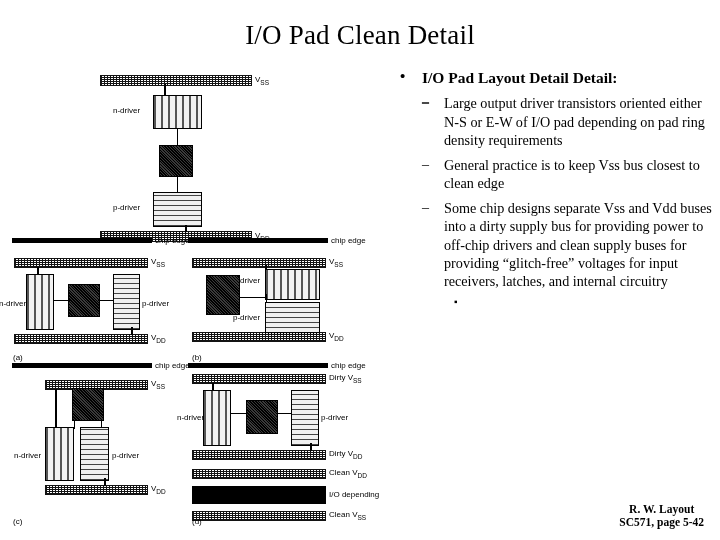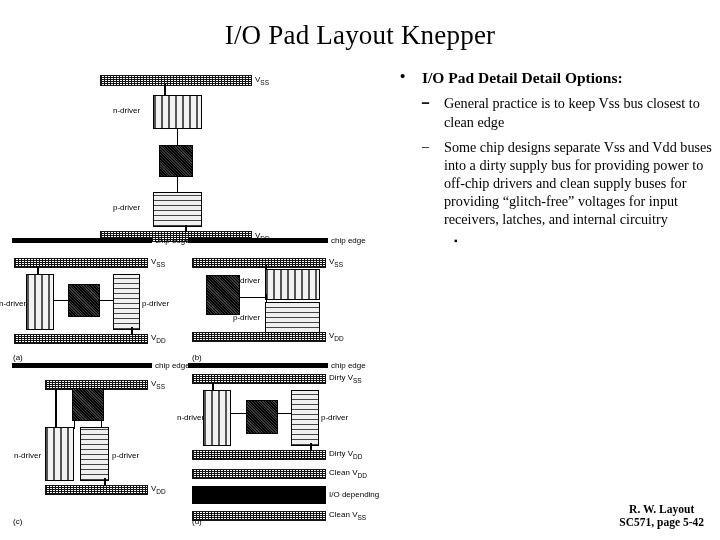--- a/index.html
+++ b/index.html
@@ -102,35 +102,36 @@
   .lbl sub { font-size: 6.5px; }
   .lbl-panel {
     position: absolute;
     font-family: "Liberation Sans", "DejaVu Sans", sans-serif;
     font-size: 8px;
   }
 </style>
 </head>
 <body>
 
-<div id="slide-title">I/O Pad Layout Knepper</div>
+<div id="slide-title">I/O Pad Clean Detail</div>
 
 <div id="bullets">
 
   <div class="b1">
     <span class="mk">•</span>
-    <span>I/O Pad Detail Detail Options:</span>
+    <span>I/O Pad Layout Detail Detail:</span>
   </div>
 
   <div class="b2">
     <span class="mk">–</span>
   </div>
 
   <div class="b2">
     <span class="mk">–</span>
+    <span>Large output driver transistors oriented either N-S or E-W of I/O pad depending on pad ring density requirements</span>
   </div>
 
   <div class="b2">
     <span class="mk">–</span>
     <span>General practice is to keep Vss bus closest to clean edge</span>
   </div>
 
   <div class="b2">
     <span class="mk">–</span>
     <span>Some chip designs separate Vss and Vdd buses into a dirty supply bus for providing power to off-chip drivers and clean supply buses for providing “glitch-free” voltages for input receivers, latches, and internal circuitry</span>

